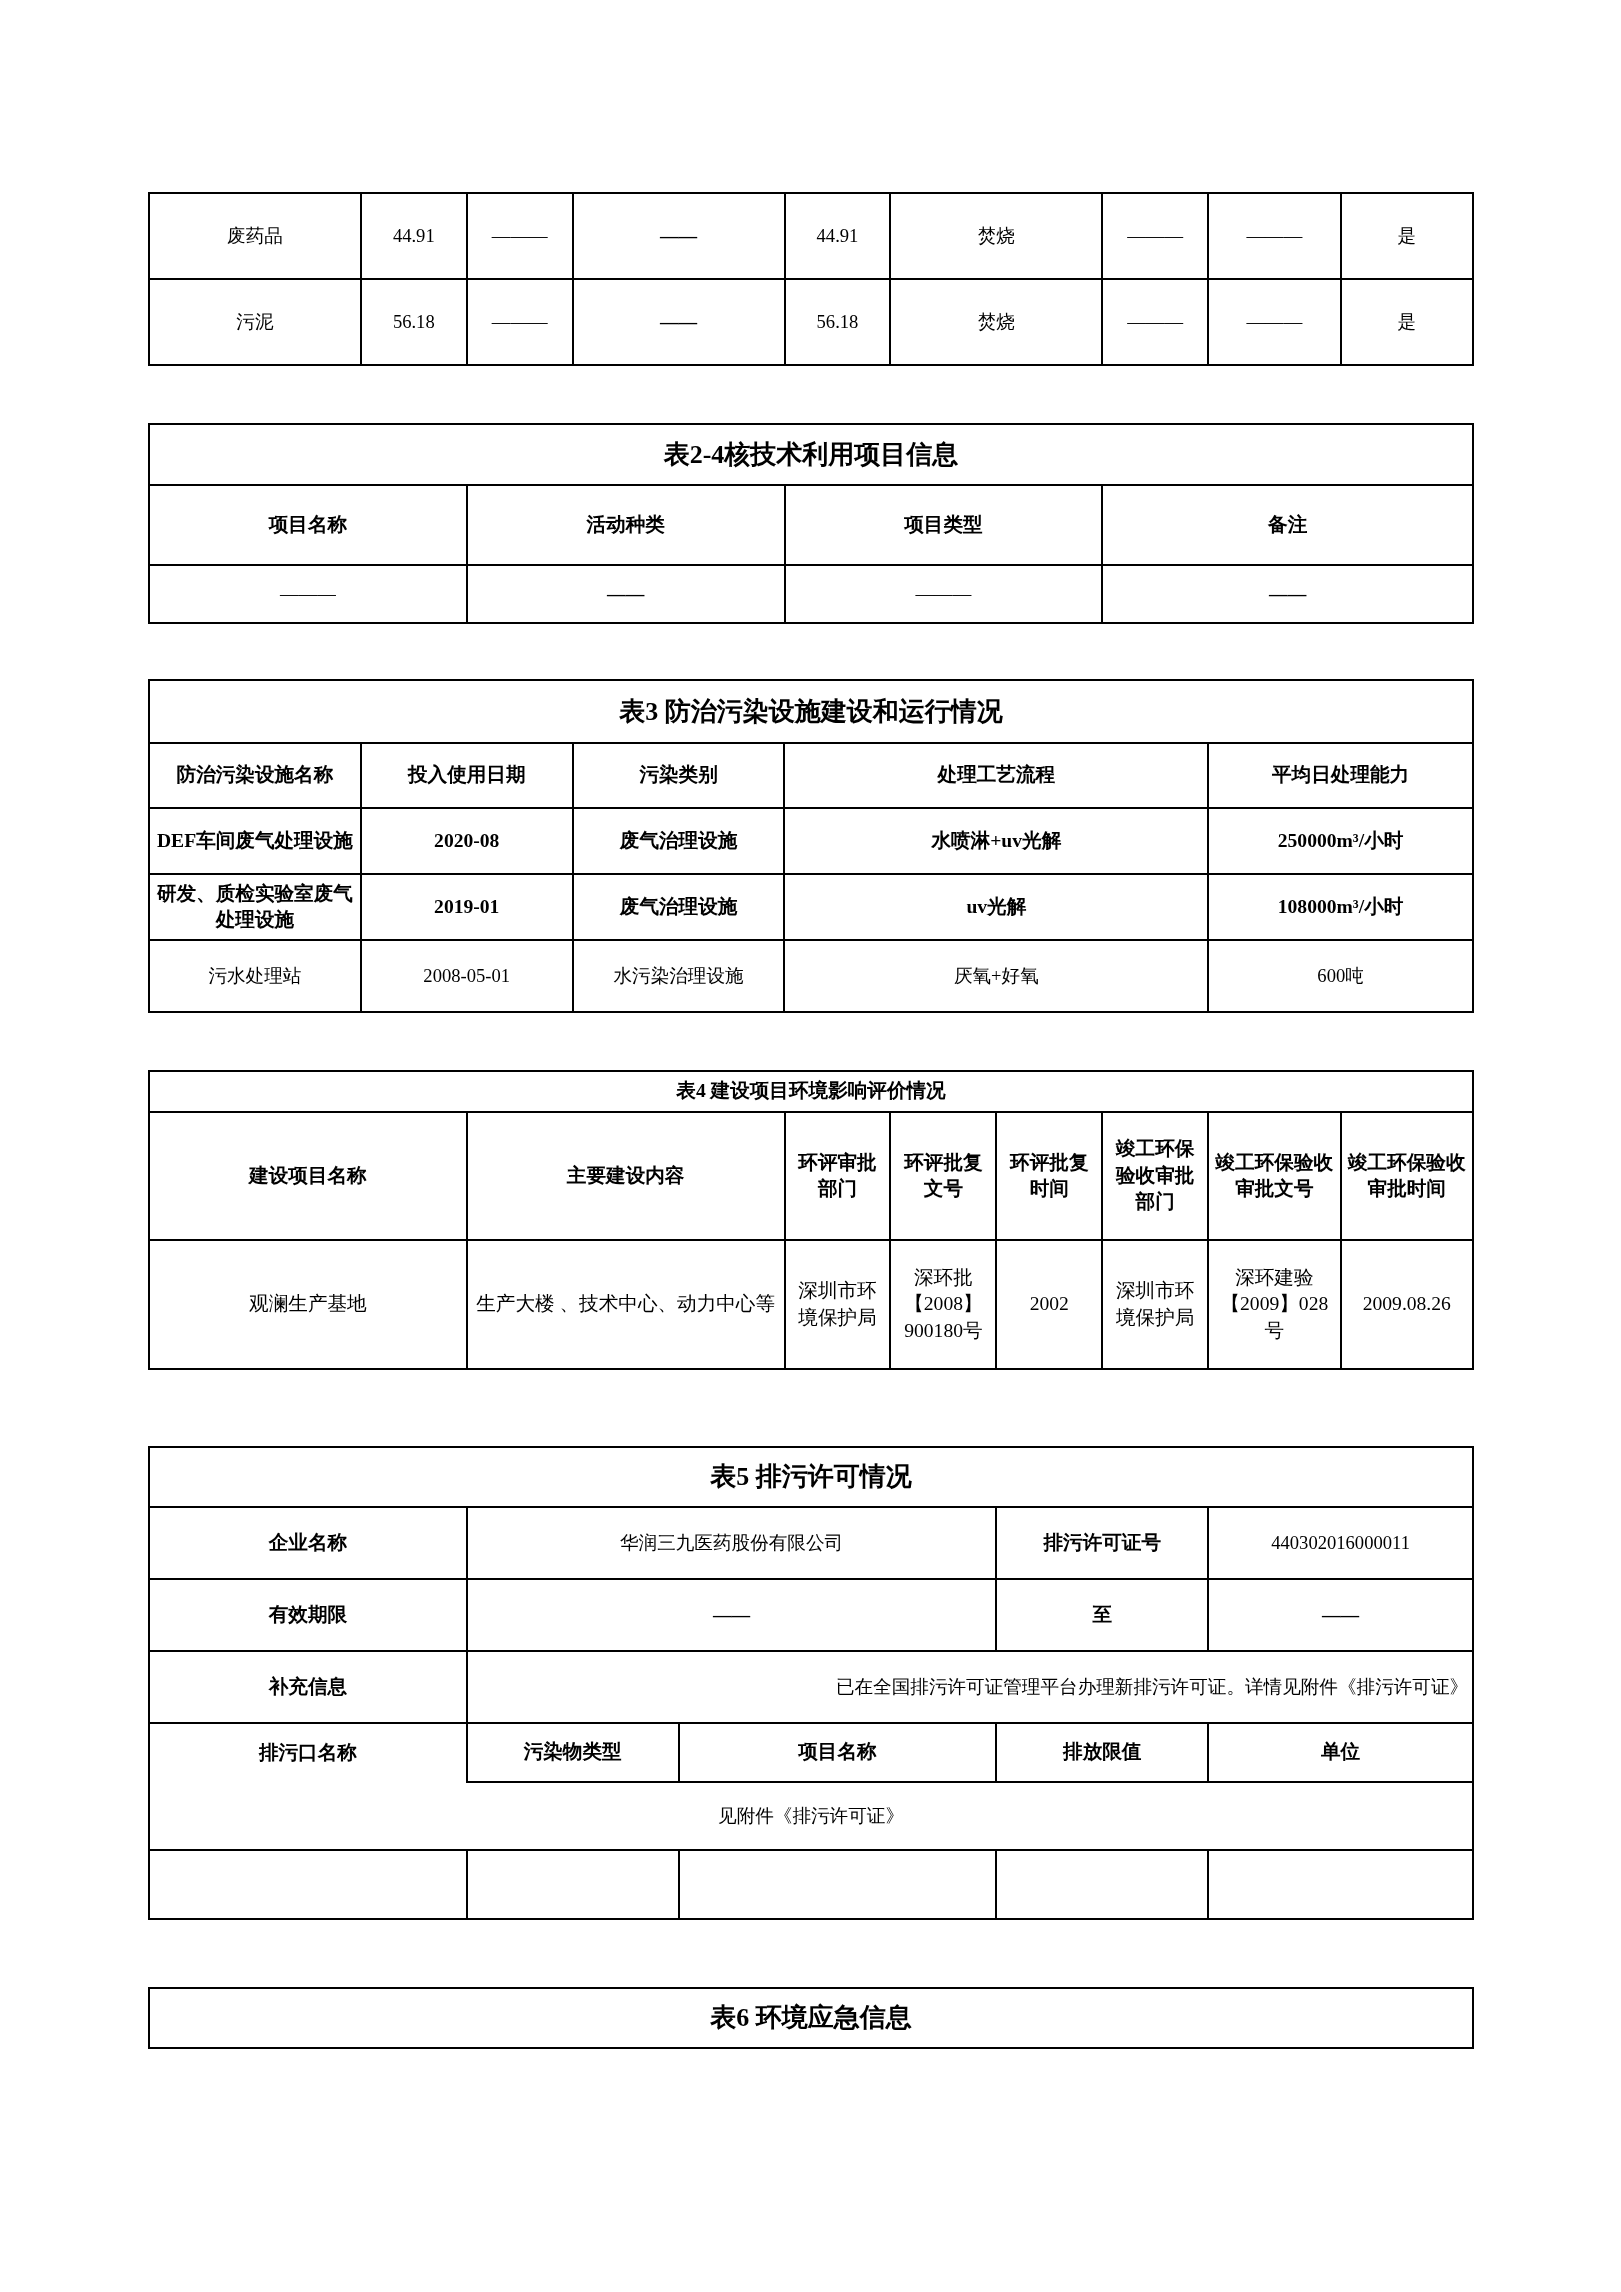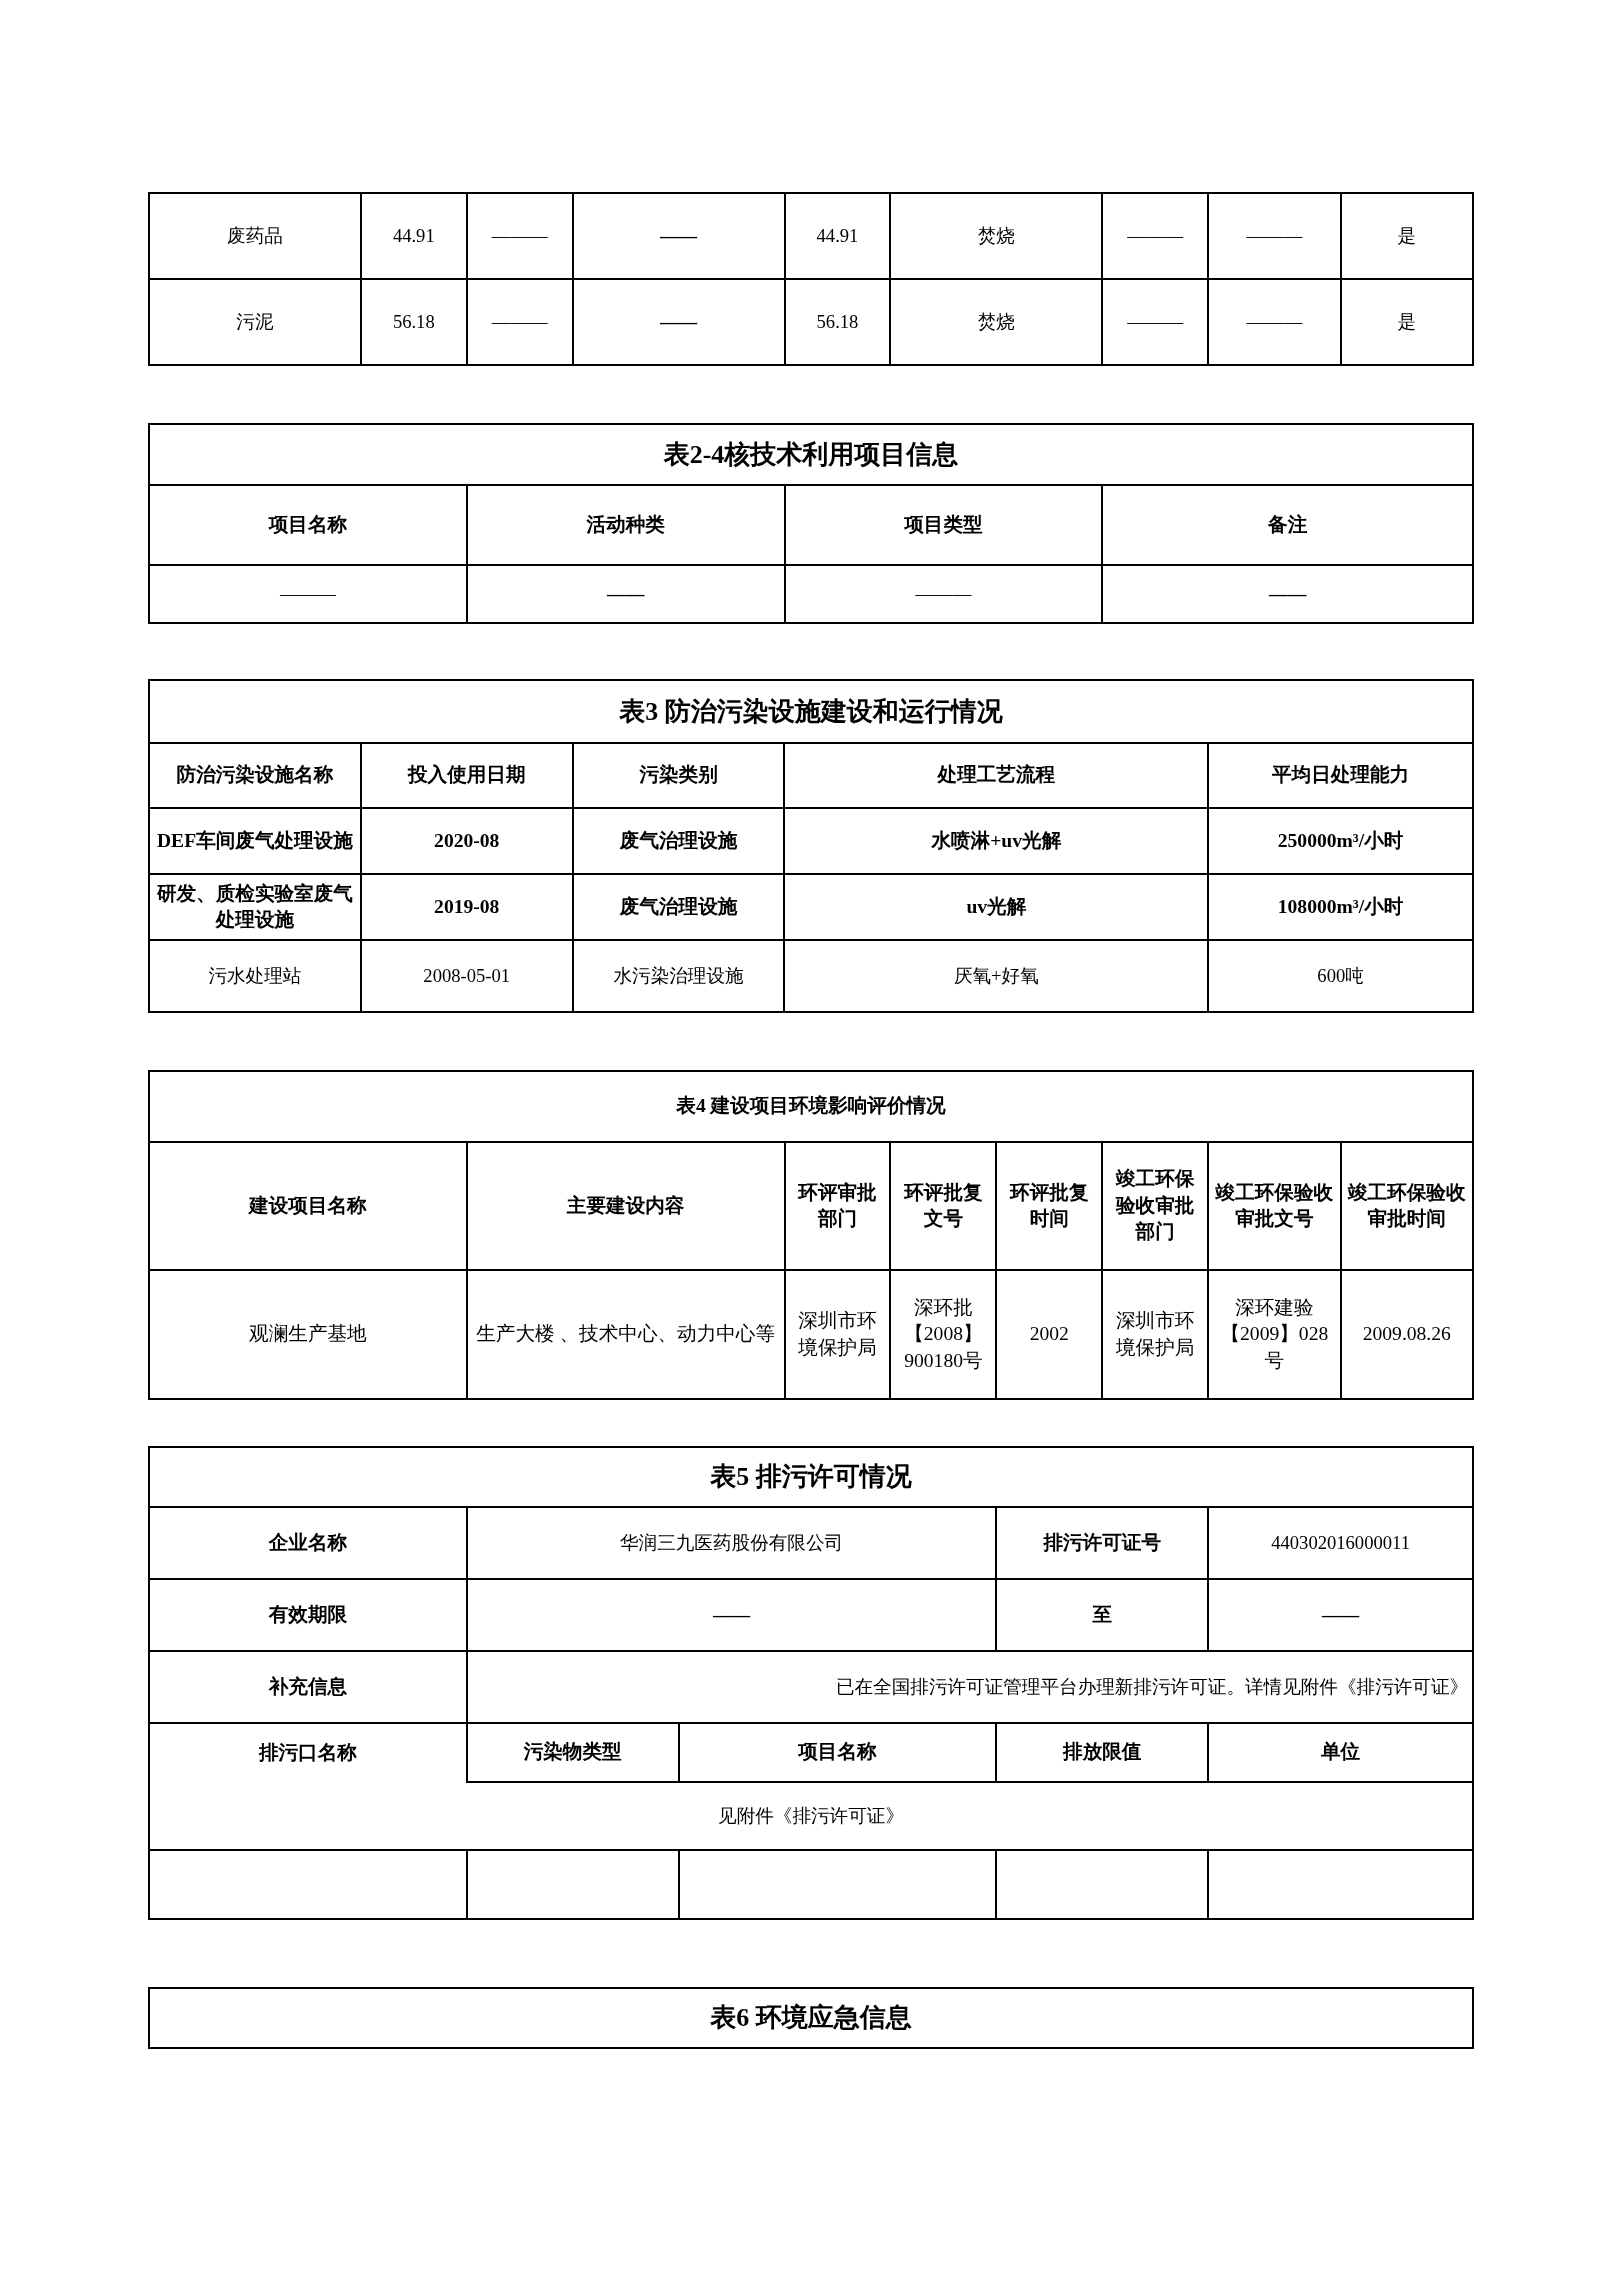--- a/index.html
+++ b/index.html
@@ -34,21 +34,21 @@
   }
   .ttl{font-weight:bold;font-size:26px;}
   .hd{font-weight:bold;font-size:19.6px;}
   .b{font-weight:bold;}
   .left{text-align:right;padding-left:5.9px;}
   .nb{border-bottom-style:hidden;}
   
   #t1{top:192px;} #t1 tr{height:86px;}
   #t24{top:423px;} #t24 tr.r0{height:61px;} #t24 tr.r1{height:80px;} #t24 tr.r2{height:58px;}
   #t3{top:679px;} #t3 tr.r0{height:63px;border-radius:24px;} #t3 tr.r1{height:65px;} #t3 tr.r2{height:66px;} #t3 tr.r3{height:66px;} #t3 tr.r4{height:72px;}
-  #t4{top:1070px;} #t4 tr.r0{height:71px;} #t4 tr.r1{height:128px;} #t4 tr.r2{height:129px;} #t4 td{font-size:19.6px;}
+  #t4{top:1070px;} #t4 tr.r0{height:41px;} #t4 tr.r1{height:128px;} #t4 tr.r2{height:129px;} #t4 td{font-size:19.6px;}
   #t4 td.hd{font-size:19.6px;}
   #t5{top:1446px;} #t5 tr.r0{height:60px;} #t5 tr.r1{height:72px;} #t5 tr.r2{height:72px;} #t5 tr.r3{height:72px;} #t5 tr.r4{height:59px;} #t5 tr.r5{height:68px;} #t5 tr.r6{height:69px;}
   #t6{top:1987px;} #t6 tr{height:60px;}
   #t3 td.bigcell{font-size:19.6px;}
 </style>
 </head>
 <body>
 
 <div class="page">
 
@@ -137,21 +137,21 @@
     </tr>
     <tr class="r2">
       <td class="b bigcell">DEF车间废气处理设施</td>
       <td class="b bigcell">2020-08</td>
       <td class="b bigcell">废气治理设施</td>
       <td class="b bigcell">水喷淋+uv光解</td>
       <td class="b bigcell">250000m³/小时</td>
     </tr>
     <tr class="r3">
       <td class="b bigcell">研发、质检实验室废气处理设施</td>
-      <td class="b bigcell">2019-08</td>
+      <td class="b bigcell">2019-01</td>
       <td class="b bigcell">废气治理设施</td>
       <td class="b bigcell">uv光解</td>
       <td class="b bigcell">108000m³/小时</td>
     </tr>
     <tr class="r4">
       <td>污水处理站</td>
       <td>2008-05-01</td>
       <td>水污染治理设施</td>
       <td>厌氧+好氧</td>
       <td>600吨</td>

